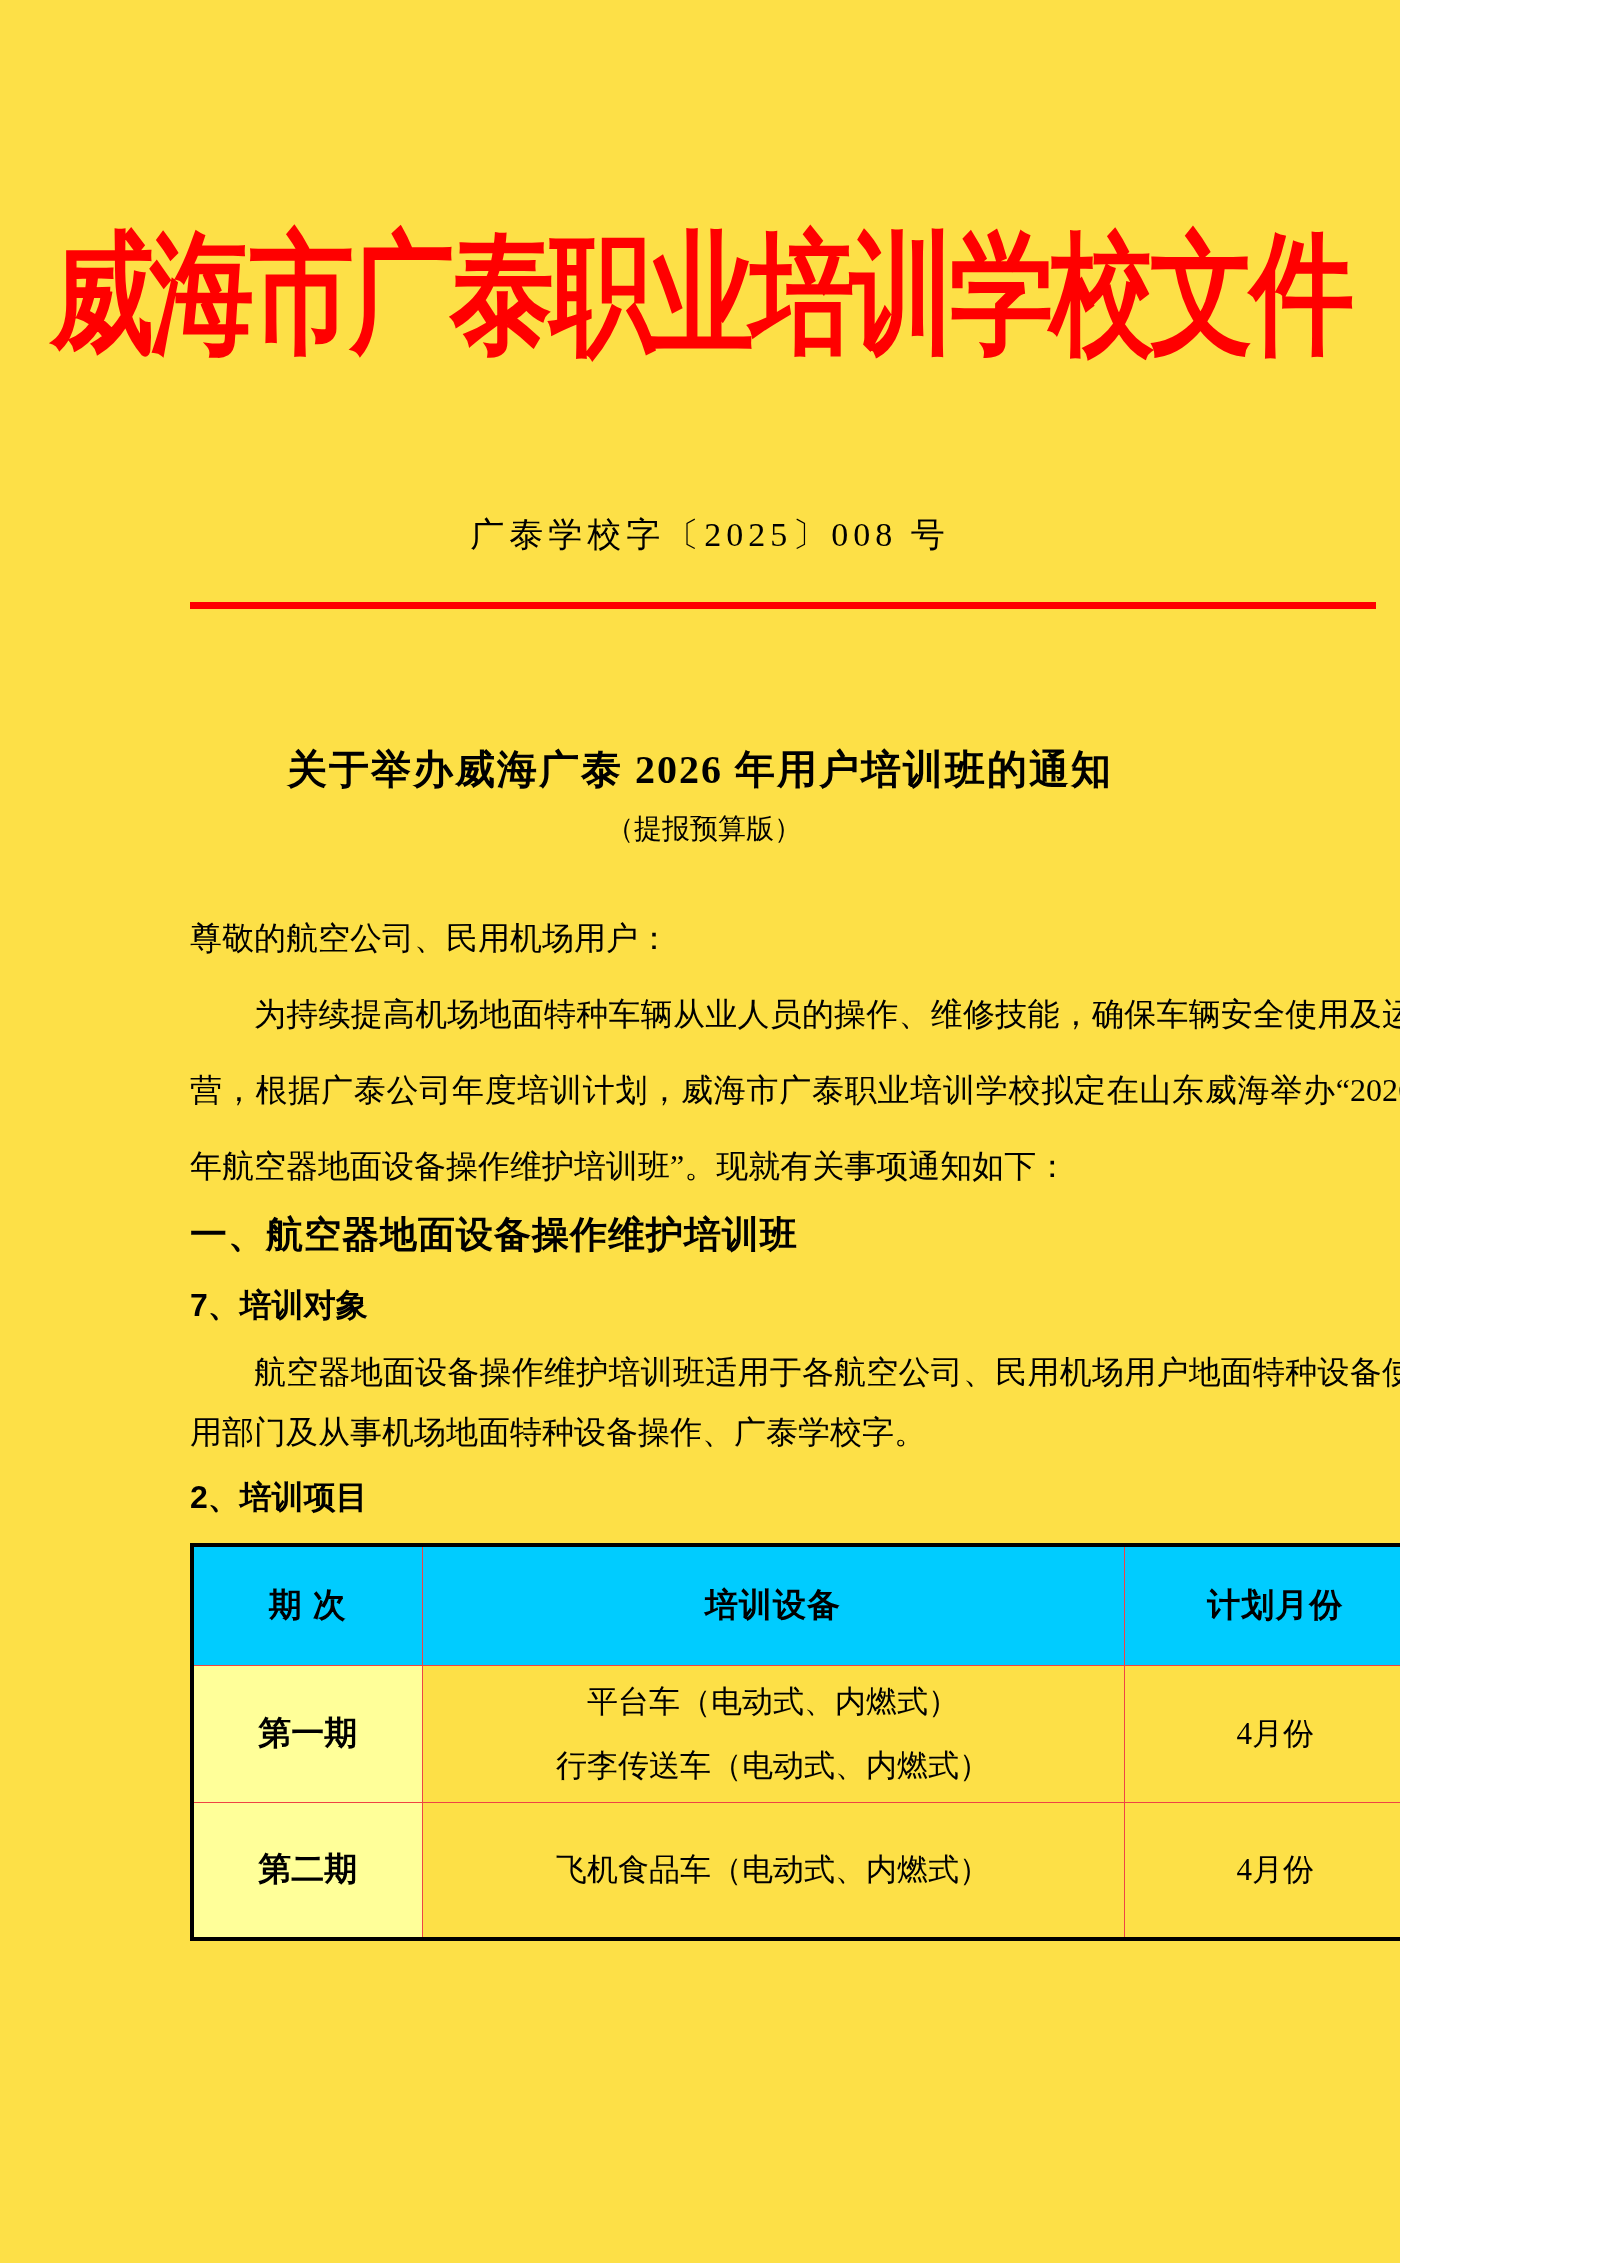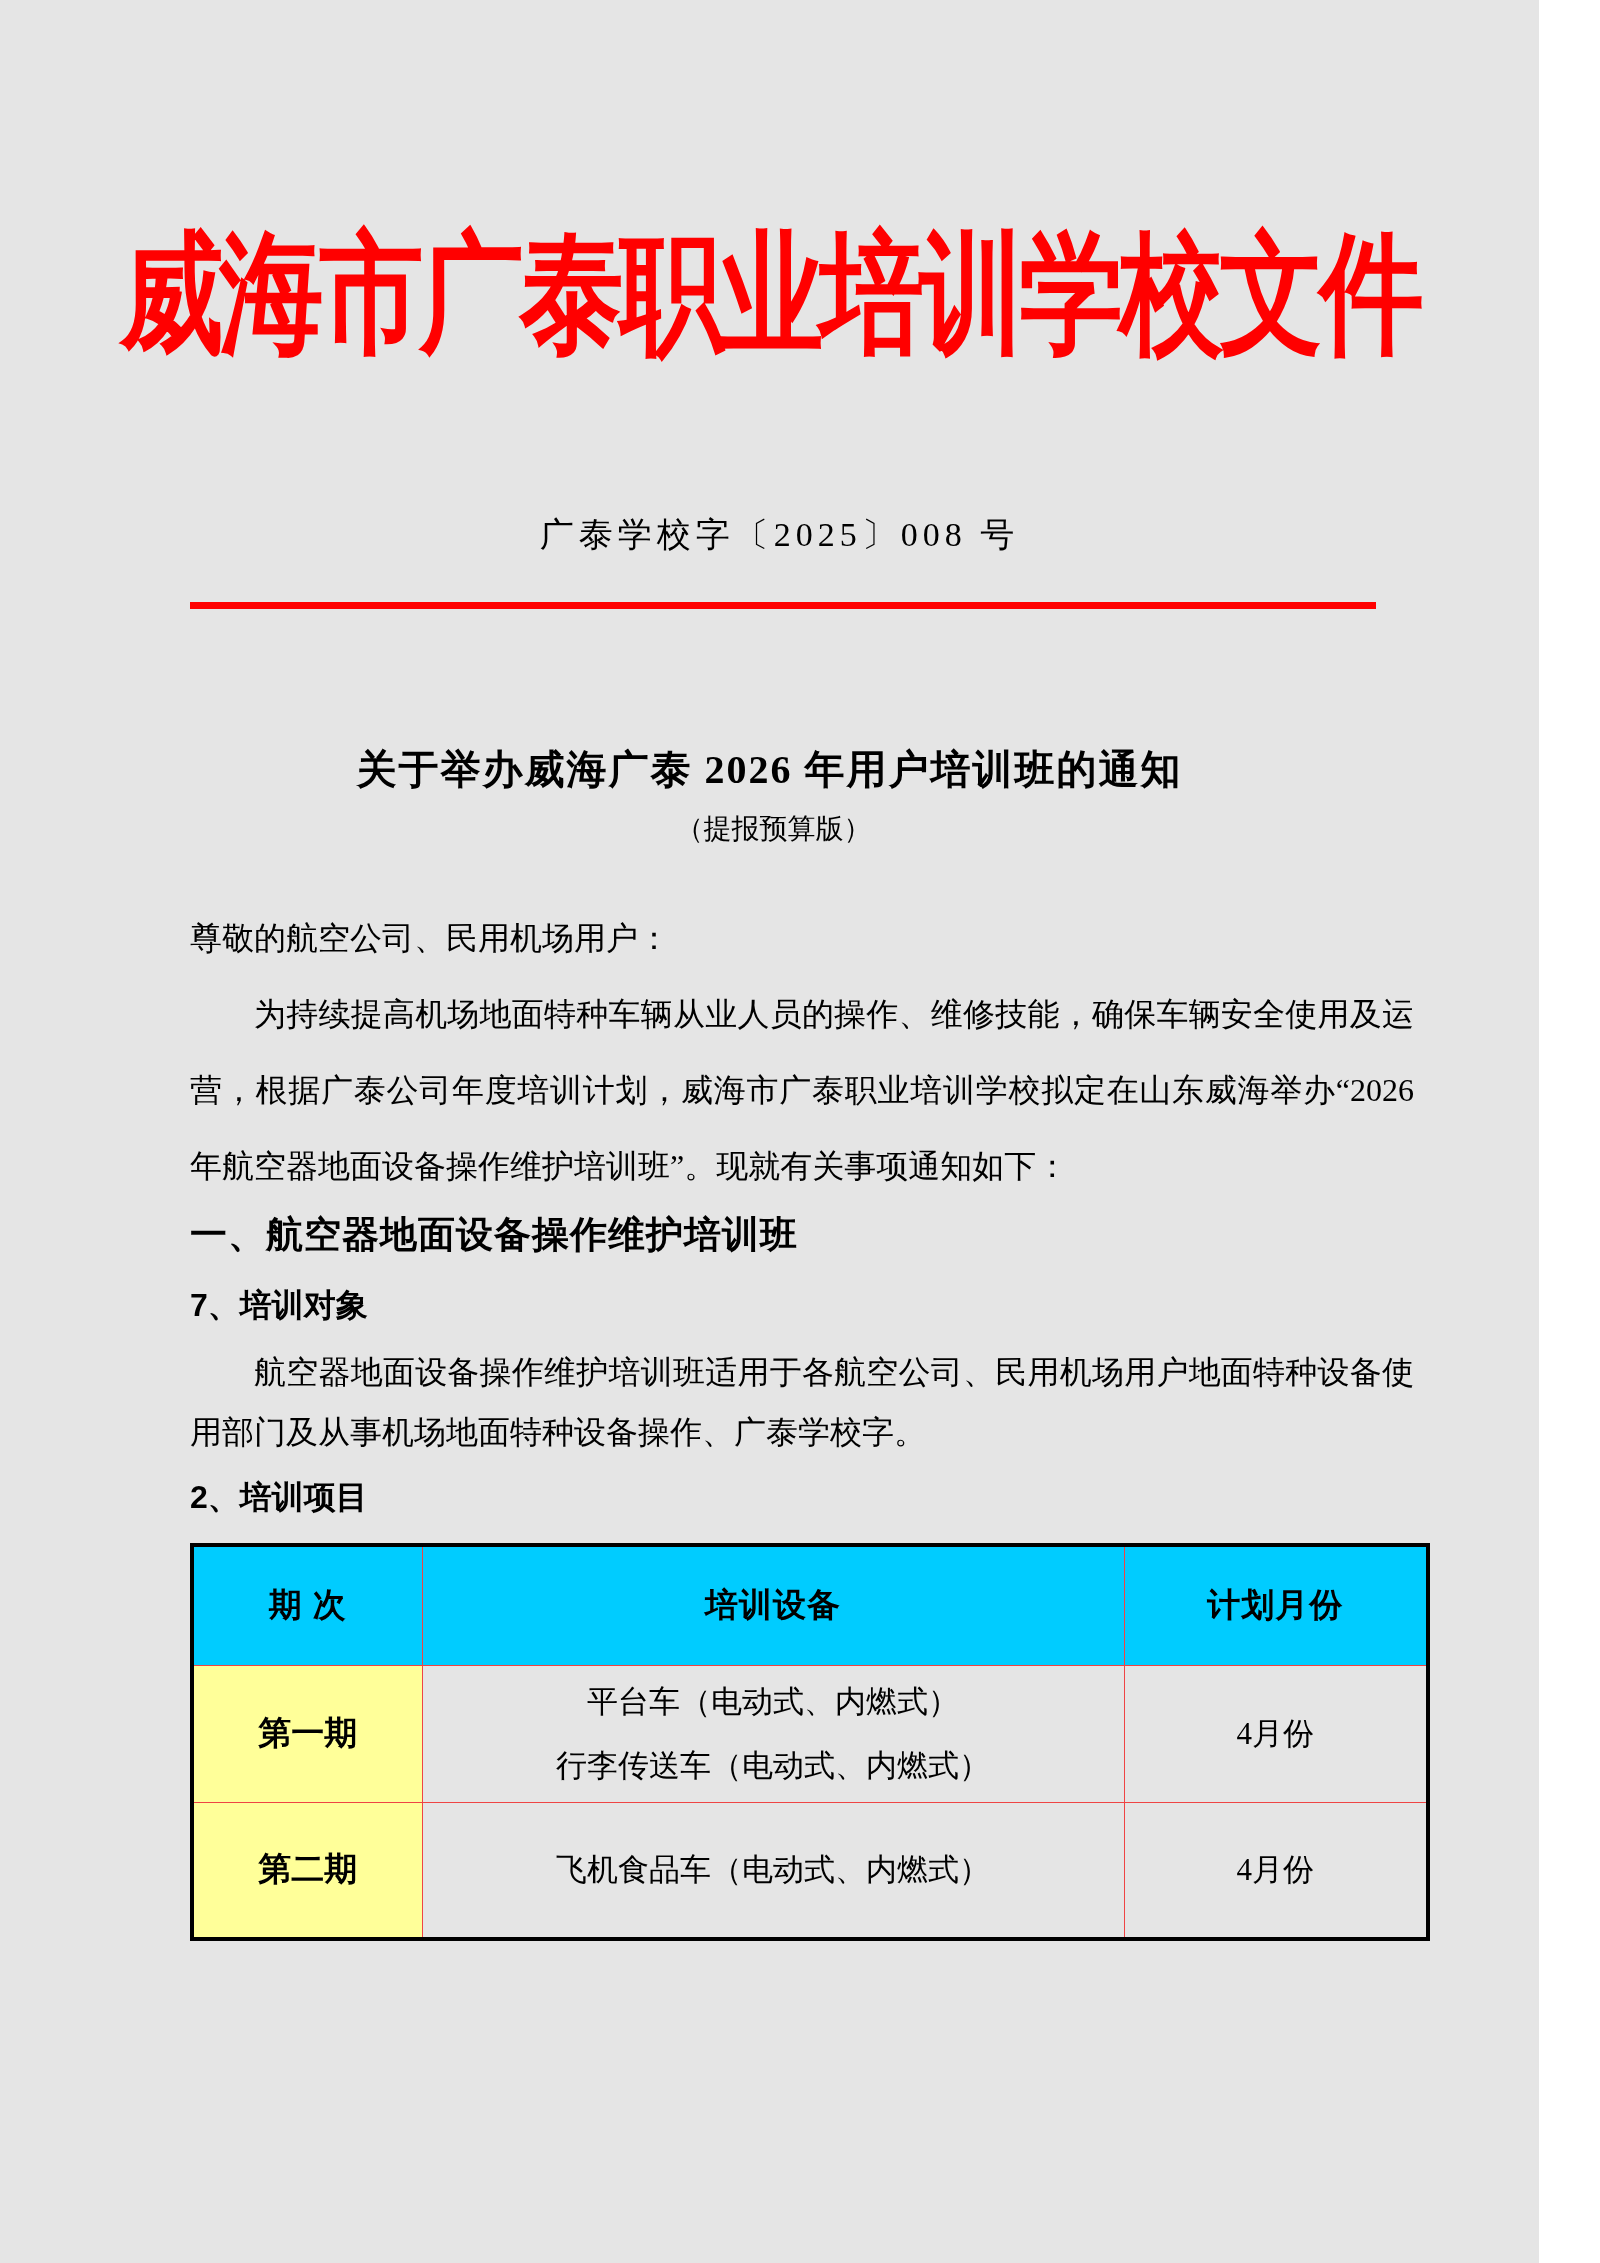--- a/index.html
+++ b/index.html
@@ -4,22 +4,22 @@
 <style>
   :root{
     --accent:#FF0000;
     --table-header-bg:#00CCFF;
     --phase-bg:#FFFF99;
     --ink:#000000;
   }
   html,body{margin:0;padding:0;background:#ffffff;}
   .page{
     position:relative;
-    width:1539px;height:2263px;
-    background:#e5e5e5;
+    width:1400px;height:2263px;
+    background:#fde047;
     overflow:hidden;
     font-family:"Liberation Serif","DejaVu Serif",serif;
     color:var(--ink);
   }
   .org-title{
     position:absolute;top:240px;left:0;right:0;
     text-align:center;
     font-size:104px;line-height:110px;
     font-weight:900;
     color:var(--accent);

